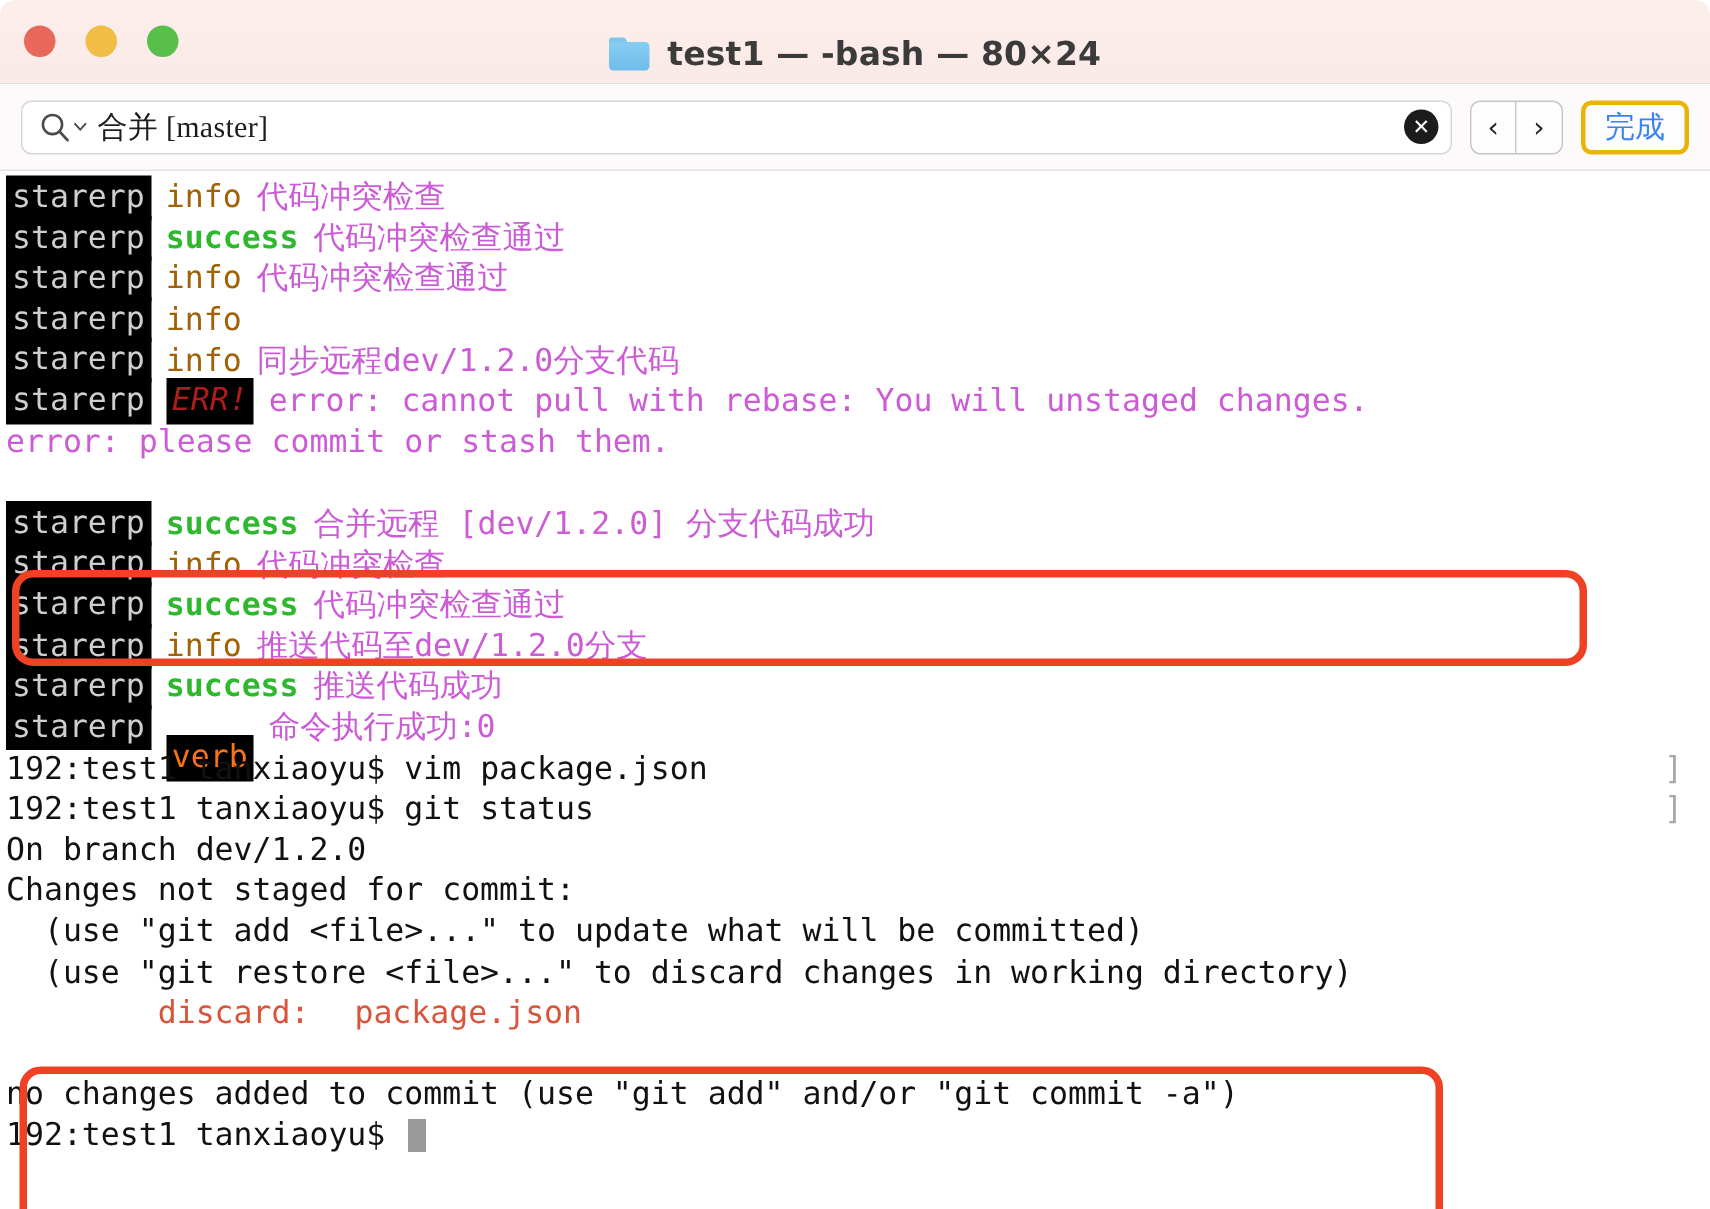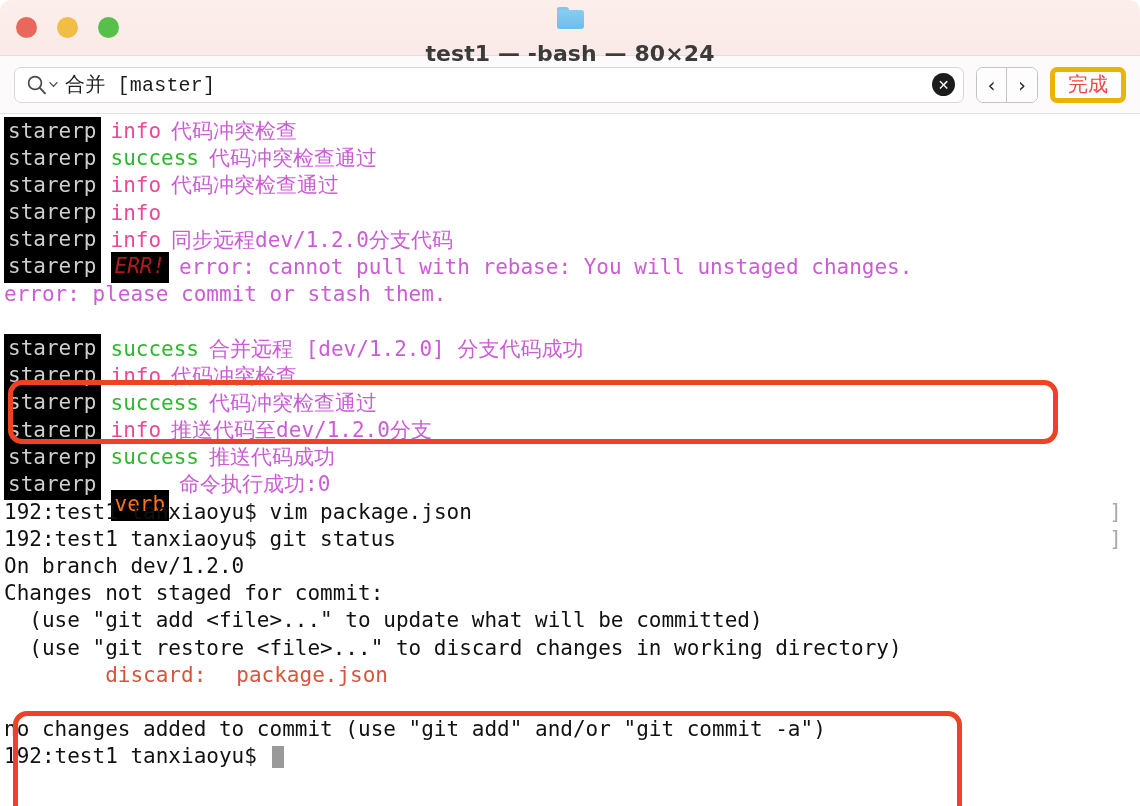--- a/index.html
+++ b/index.html
@@ -51,21 +51,20 @@
 
   .title-wrap {
     position: absolute;
     left: 0; right: 0; top: 0;
     height: 72px;
     display: flex;
     align-items: center;
     justify-content: center;
     gap: 12px;
     pointer-events: none;
-    flex-direction: column;
   }
   .folder-icon {
     width: 27px;
     height: 22px;
     position: relative;
     flex: none;
   }
   .folder-icon .tab {
     position: absolute;
     left: 0; top: 0;
@@ -114,21 +113,21 @@
   }
   .mag {
     flex: none;
     display: flex;
     align-items: center;
     gap: 2px;
     color: #5b5b5b;
   }
   .search-text {
     flex: 1;
-    font-family: Liberation Mono, monospace;
+    font-family: Liberation Serif, serif;
     font-size: 20px;
     color: #1d1d1d;
     white-space: nowrap;
     overflow: hidden;
     letter-spacing: 0.2px;
   }
   .clear-btn {
     flex: none;
     width: 23px; height: 23px;
     border-radius: 50%;
@@ -163,29 +162,29 @@
     color: #2a2a2a;
     cursor: pointer;
     background: #fdfdfd;
   }
   .nav-btn.prev { border-right: 1px solid #c4c2c2; }
 
   .done-btn {
     flex: none;
     height: 36px;
     padding: 0 13px;
-    border: 5px solid #eab308;
+    border: 3px solid #eab308;
     border-radius: 7px;
     background: #fdfdfd;
     display: flex;
     align-items: center;
     justify-content: center;
     font-family: "DejaVu Sans", "Liberation Sans", sans-serif;
     font-size: 20px;
-    color: #ef4444;
+    color: #3b82f6;
     cursor: pointer;
     white-space: nowrap;
   }
 
   
   .terminal {
     position: relative;
     height: 692px;
     background: #ffffff;
     padding: 4px 12px 0 0;
@@ -204,22 +203,22 @@
     padding-left: 4px;
     position: relative;
   }
 
   .badge {
     background: #000000;
     color: #cfcfcf;
     padding: 1px 4px 2px 4px;
     display: inline-block;
   }
-  .lvl-info    { color: #ec4899; }
-  .lvl-success { color: #2eb82e; font-weight: normal; }
+  .lvl-info    { color: #a16207; }
+  .lvl-success { color: #2eb82e; font-weight: bold; }
   .lvl-err     { background: #000000; color: #b01b1b; padding: 1px 4px 2px 4px; font-style: italic; }
   .lvl-verb    { background: #000000; color: #f97316; padding: 1px 4px 2px 4px; margin-top: 41px; }
   .msg-magenta { color: #cc5cd6; }
   .msg-red     { color: #d9543a; }
   .plain       { color: #111111; }
 
   .sp { display: inline-block; width: 10px; }
 
   .wrapmark {
     position: absolute;

